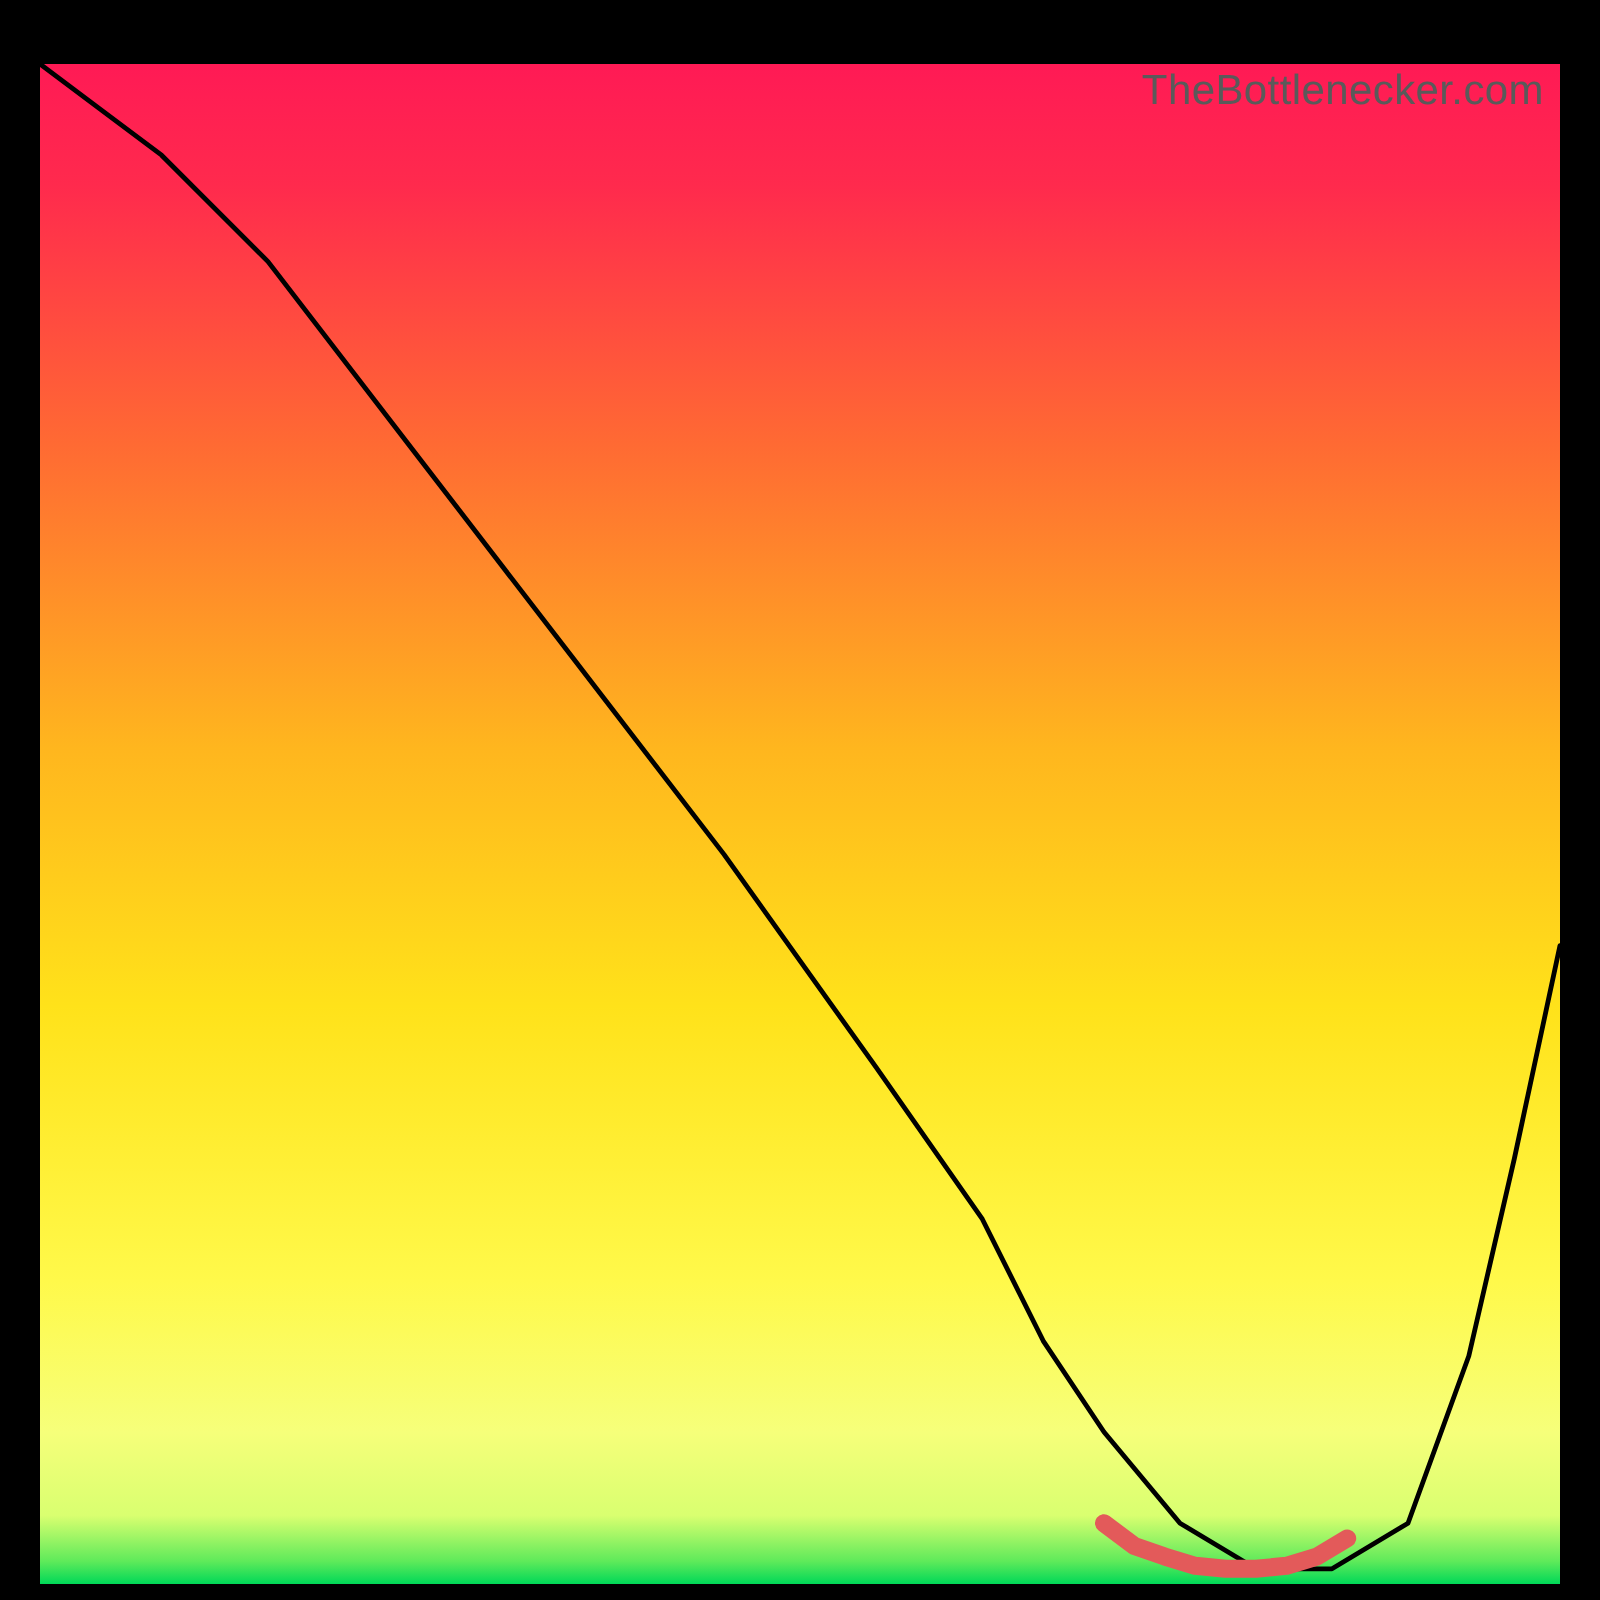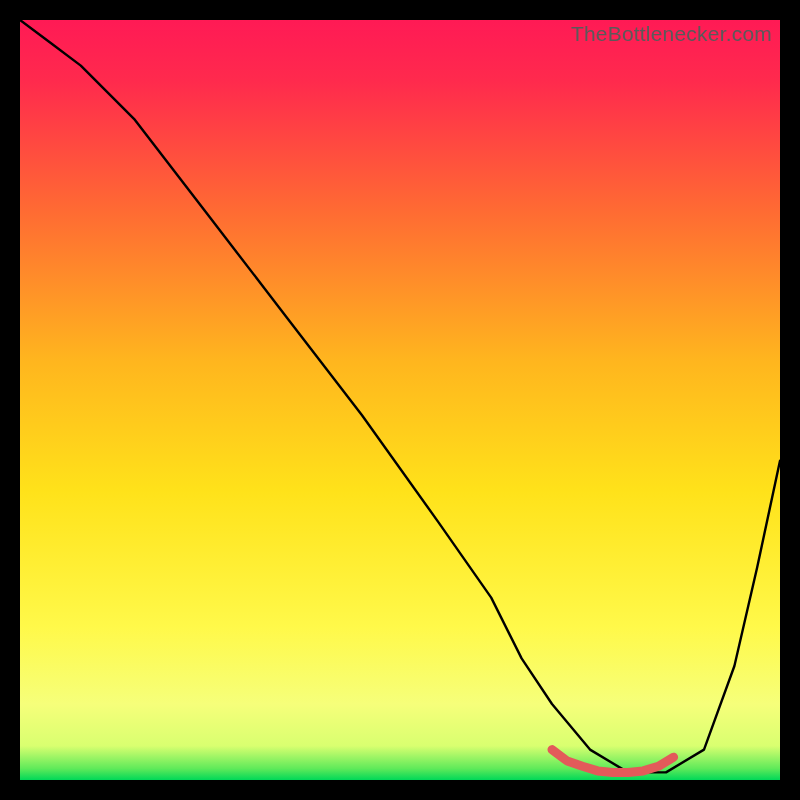--- a/index.html
+++ b/index.html
@@ -7,21 +7,21 @@
     padding: 0;
     width: 800px;
     height: 800px;
     background: #000;
     overflow: hidden;
     font-family: Arial, Helvetica, sans-serif;
   }
   .frame {
     position: absolute;
     left: 20px;
-    top: 20px;
+    top: 32px;
     width: 760px;
     height: 760px;
     background: #000;
   }
   .watermark {
     position: absolute;
     top: 2px;
     right: 8px;
     color: #5a5a5a;
     font-size: 21px;

